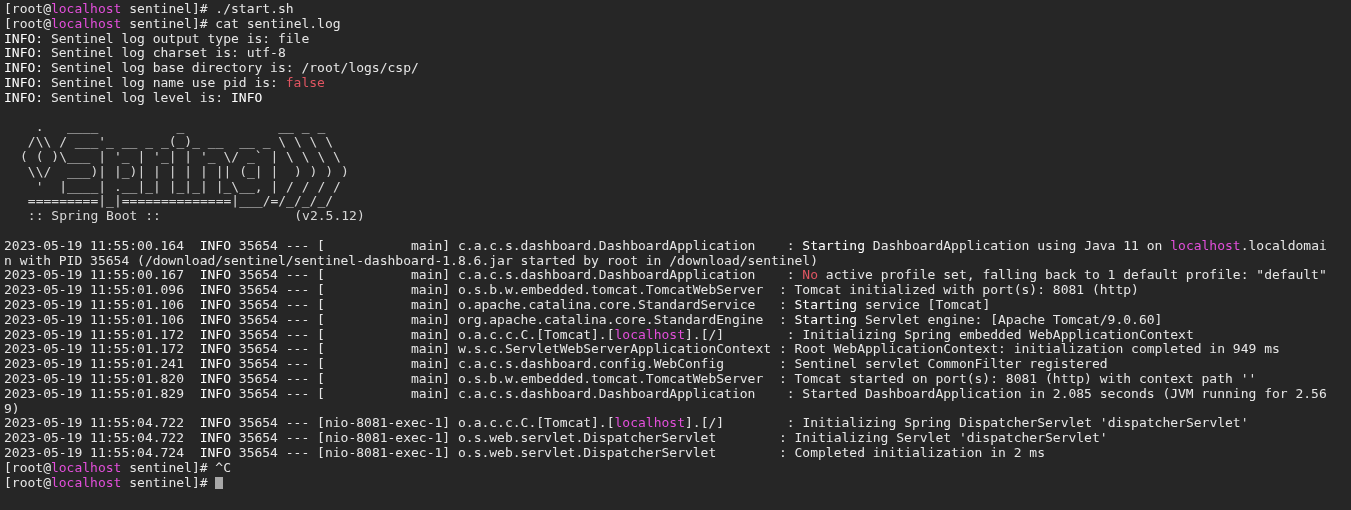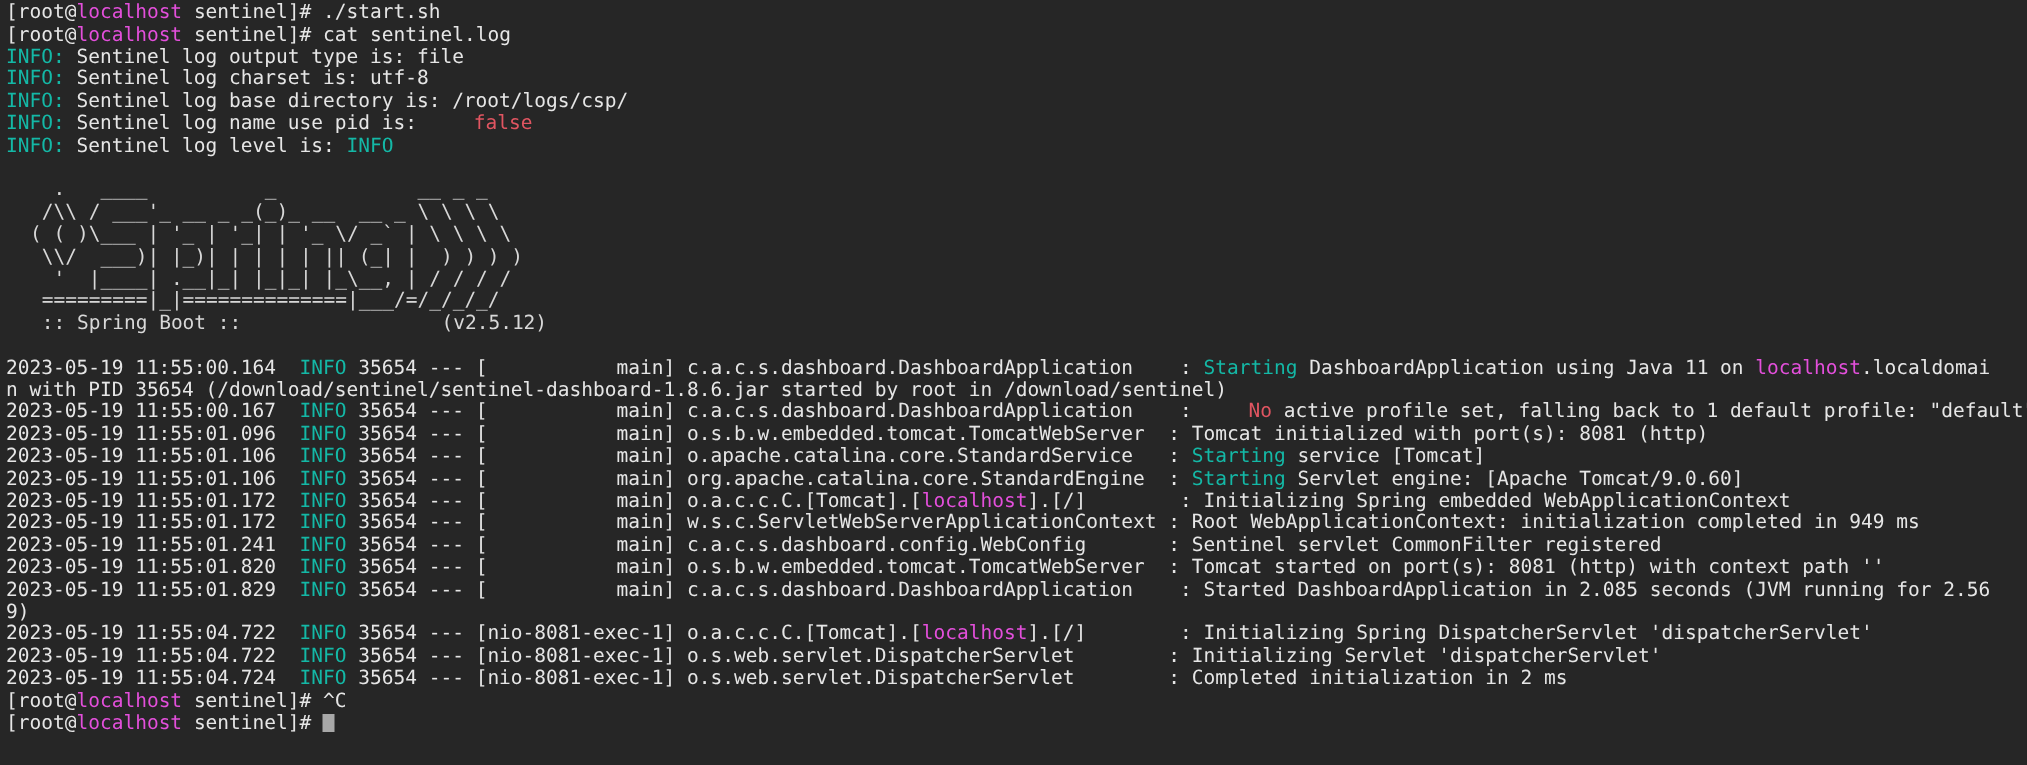--- a/index.html
+++ b/index.html
@@ -29,23 +29,23 @@
     letter-spacing: 0px;
   }
   .line {
     white-space: pre;
     height: 14.8px;
     font-size: 13px;
     line-height: 14.8px;
   }
   
   .c-default { color: #e6e6e6; }
-  .c-cyan    { color: #14b8a6; }
+  .c-cyan    { color: #ffffff; }
   .c-magenta { color: #e34fdb; }
-  .c-red     { color: #e05561; margin-left: 30px; }
+  .c-red     { color: #e05561; }
   .c-banner  { color: #d8d8d8; margin-left: 16px; }
   .cursor {
     display: inline-block;
     width: 8px;
     height: 12px;
     background: #a8a8a8;
     vertical-align: -2px;
   }
 </style>
 </head>

